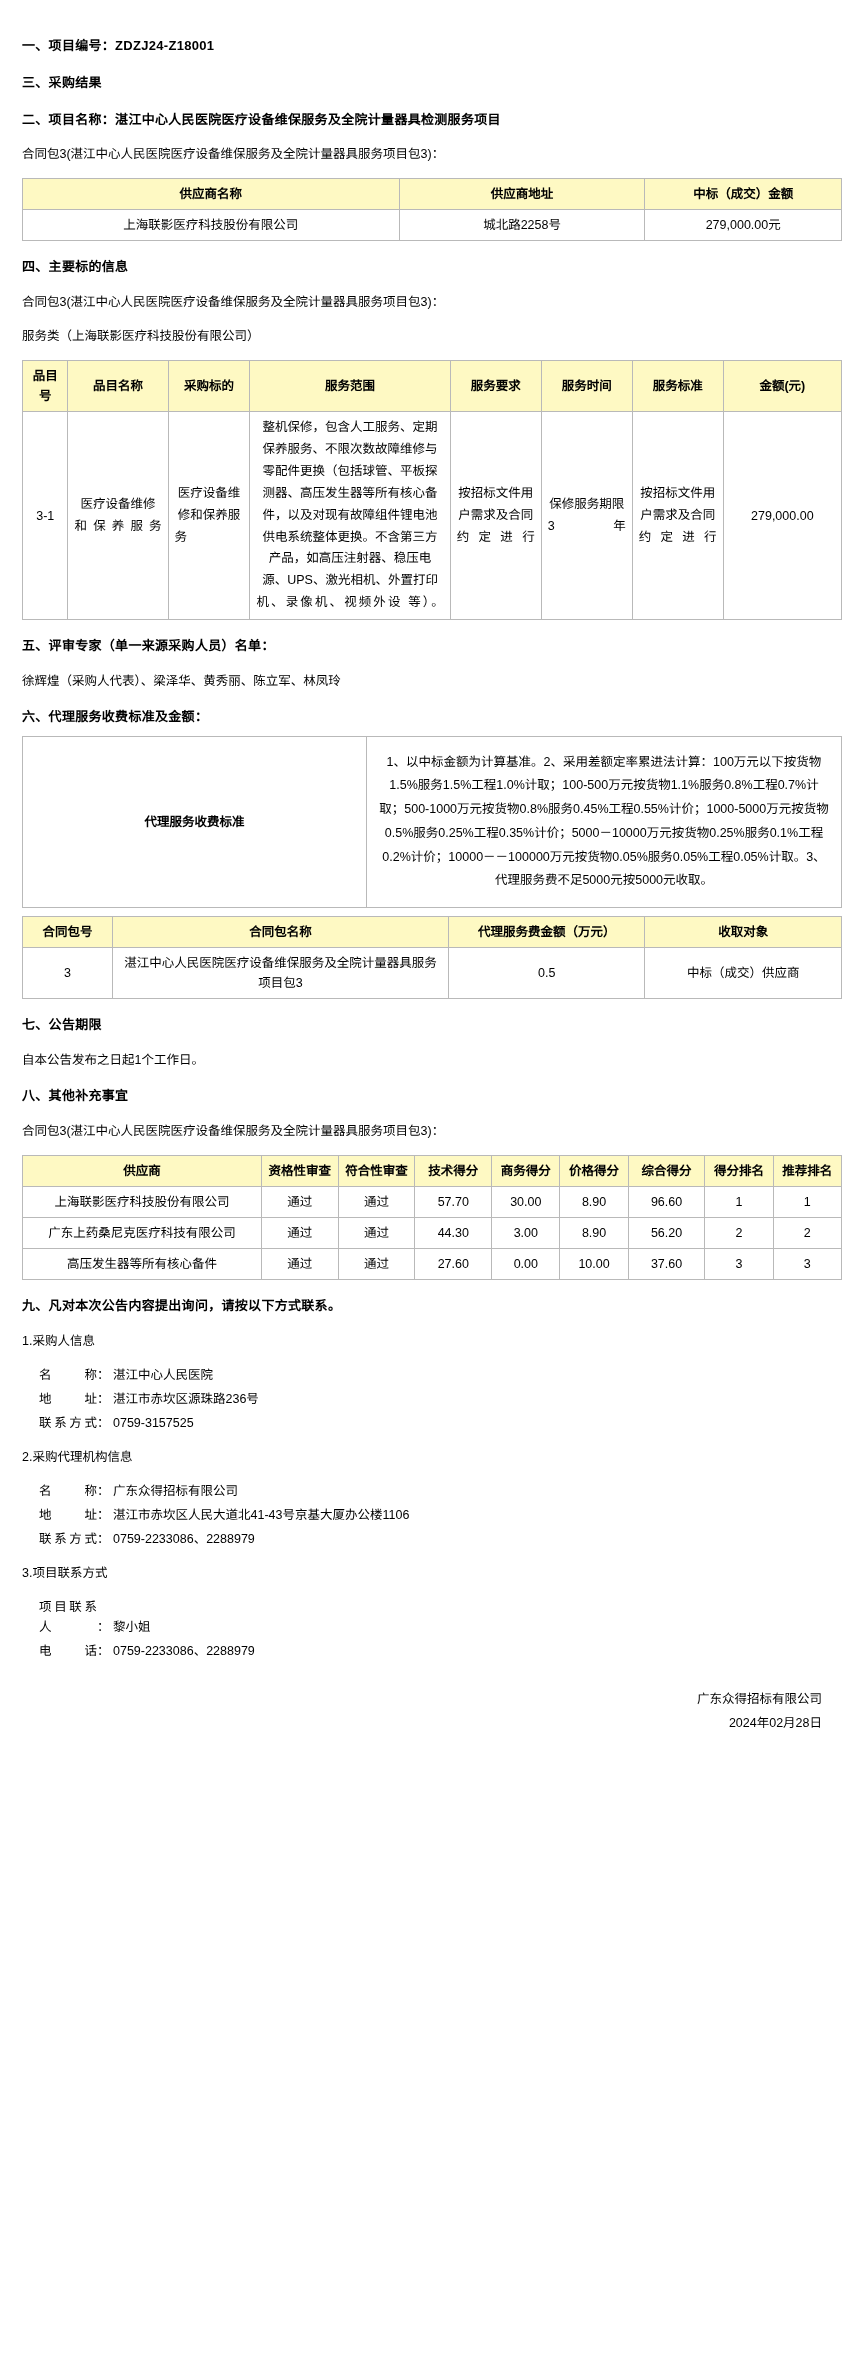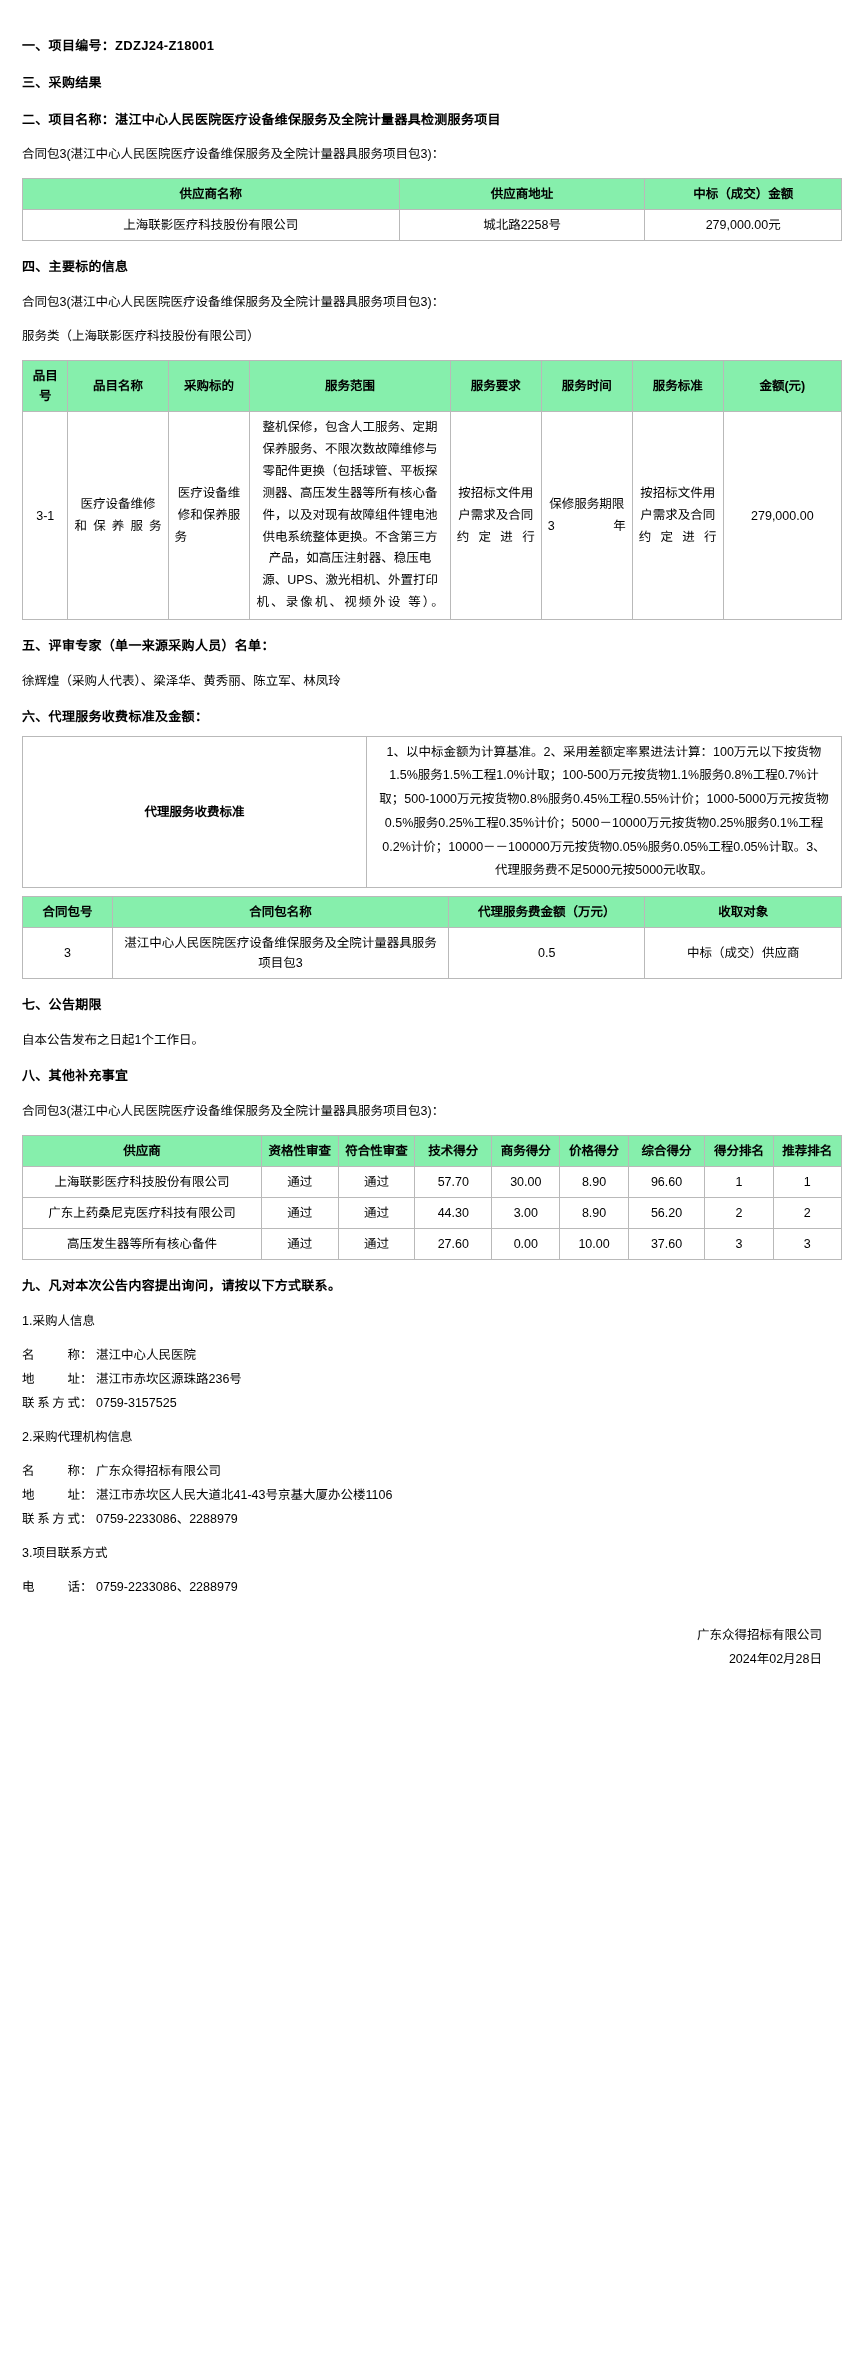--- a/index.html
+++ b/index.html
@@ -37,40 +37,40 @@
     margin: 8px 0 4px 0;
     font-size: 12.5px;
   }
   table.grid th, table.grid td {
     border: 1px solid #b9b9b9;
     padding: 5px 6px;
     text-align: center;
     vertical-align: middle;
   }
   table.grid th {
-    background: #86efac;
+    background: #fef9c3;
     font-weight: bold;
   }
   td.justify {
     text-align: justify;
     text-align-last: justify;
     vertical-align: middle;
     line-height: 1.75;
   }
   td.leftal { text-align: left; }
   .fee-rule {
     text-align: justify;
     line-height: 1.9;
-    padding: 4px 12px !important;
+    padding: 14px 12px !important;
   }
   .fee-label {
     vertical-align: middle;
     font-weight: bold;
   }
-  .contact-line { margin: 4px 0; }
+  .contact-line { margin: 4px 17px; }
   .kv { display: inline-block; }
   .kv .k {
     display: inline-block;
     width: 58px;
     text-align: justify;
     text-align-last: justify;
   }
   .sign {
     text-align: right;
     margin-top: 28px;
@@ -260,20 +260,24 @@
     <span class="kv"><span class="k">地址</span>：</span>
     <span>湛江市赤坎区人民大道北41-43号京基大厦办公楼1106</span>
   </div>
   <div class="contact-line indent2">
     <span class="kv"><span class="k">联系方式</span>：</span>
     <span>0759-2233086、2288979</span>
   </div>
 
   <div class="para indent1">3.项目联系方式</div>
   <div class="contact-line indent2">
+    <span class="kv"><span class="k">项目联系人</span>：</span>
+    <span>黎小姐</span>
+  </div>
+  <div class="contact-line indent2">
     <span class="kv"><span class="k">电话</span>：</span>
     <span>0759-2233086、2288979</span>
   </div>
 
   <div class="sign">
     <div>广东众得招标有限公司</div>
     <div>2024年02月28日</div>
   </div>
 
   <div class="footer-fragment"></div>

